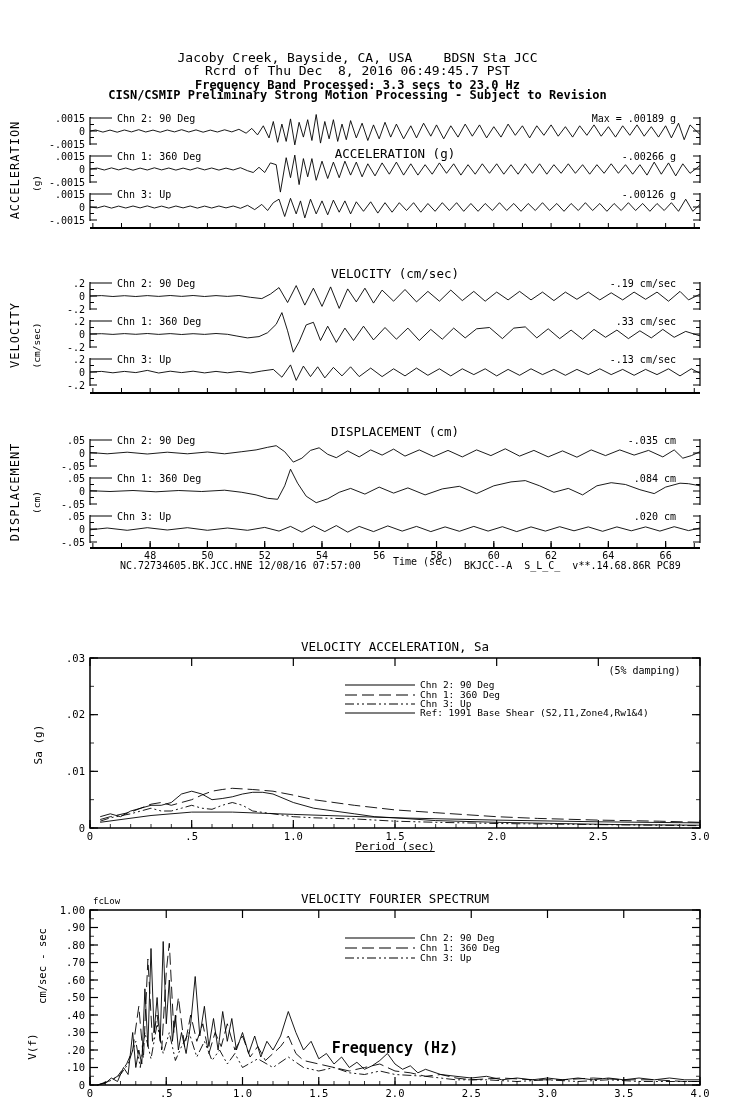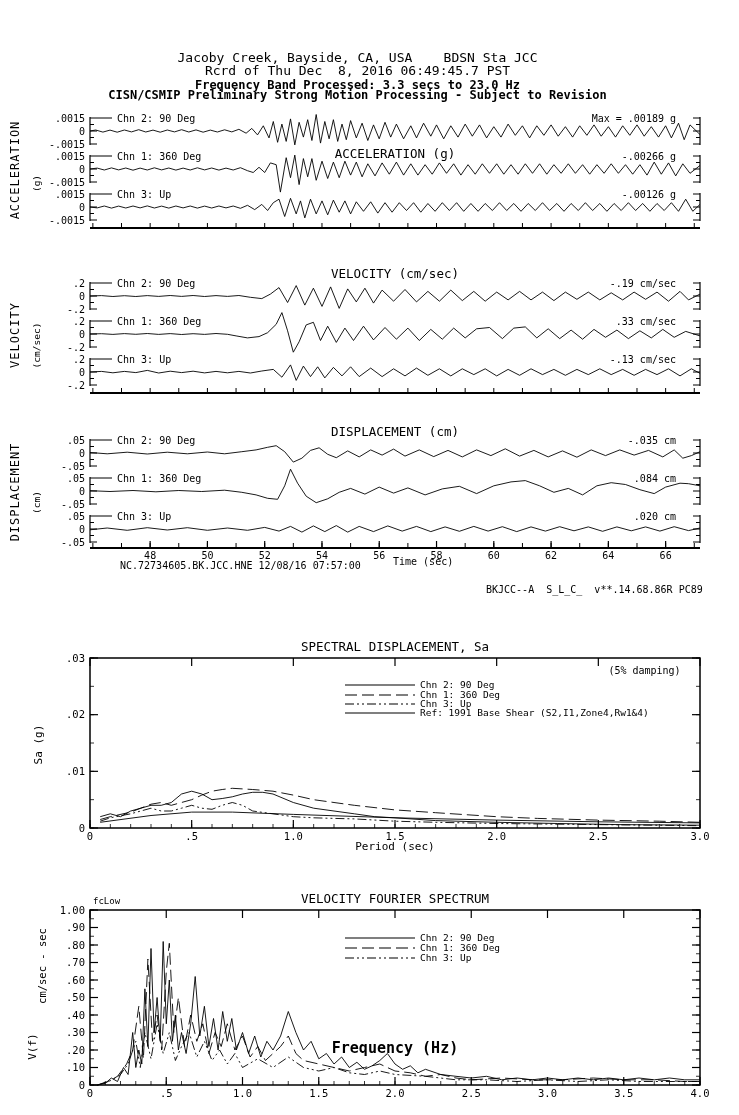--- a/index.html
+++ b/index.html
@@ -540,26 +540,26 @@
 
   <div class="abs rot ylab" style="left:-60px;top:163px;width:150px;text-align:center;">ACCELERATION</div>
   <div class="abs rot ylab2" style="left:6px;top:178px;width:60px;text-align:center;">(g)</div>
   <div class="abs rot ylab" style="left:-60px;top:328px;width:150px;text-align:center;">VELOCITY</div>
   <div class="abs rot ylab2" style="left:6px;top:340px;width:60px;text-align:center;">(cm/sec)</div>
   <div class="abs rot ylab" style="left:-60px;top:485px;width:150px;text-align:center;">DISPLACEMENT</div>
   <div class="abs rot ylab2" style="left:6px;top:497px;width:60px;text-align:center;">(cm)</div>
 
   <div class="abs small" style="left:393px;top:556px;">Time (sec)</div>
   <div class="abs small" style="left:88px;top:560px;padding-left:32px;">NC.72734605.BK.JCC.HNE 12/08/16 07:57:00</div>
-  <div class="abs small" style="left:486px;top:560px;margin-top:24px;">BKJCC--A  S_L_C_  v**.14.68.86R PC89</div>
-
-  <div class="abs plotctr ptitle" style="top:639px;">SPECTRAL DISPLACEMENT, Sa</div>
+  <div class="abs small" style="left:464px;top:560px;">BKJCC--A  S_L_C_  v**.14.68.86R PC89</div>
+
+  <div class="abs plotctr ptitle" style="top:639px;">VELOCITY ACCELERATION, Sa</div>
   <div class="abs small" style="left:592px;top:665px;width:105px;text-align:center;">(5% damping)</div>
   <div class="abs rot ylab2" style="left:8px;top:738px;width:60px;text-align:center;font-size:11px;">Sa (g)</div>
-  <div class="abs plotctr small" style="top:840px;font-size:11px;">Period (sec)</div>
+  <div class="abs plotctr small" style="top:840px;font-size:11px;text-decoration:underline;">Period (sec)</div>
 
   <div class="abs plotctr ptitle" style="top:891px;">VELOCITY FOURIER SPECTRUM</div>
   <div class="abs small" style="left:93px;top:896px;font-size:9px;">fcLow</div>
   <div class="abs rot ylab2" style="left:-8px;top:960px;width:100px;text-align:center;font-size:10.5px;">cm/sec - sec</div>
   <div class="abs rot ylab2" style="left:12px;top:1040px;width:40px;text-align:center;font-size:11px;">V(f)</div>
   <div class="abs plotctr small" style="top:1039px;font-size:15px;font-weight:bold;">Frequency (Hz)</div>
 
 </div>
 
 </body></html>

